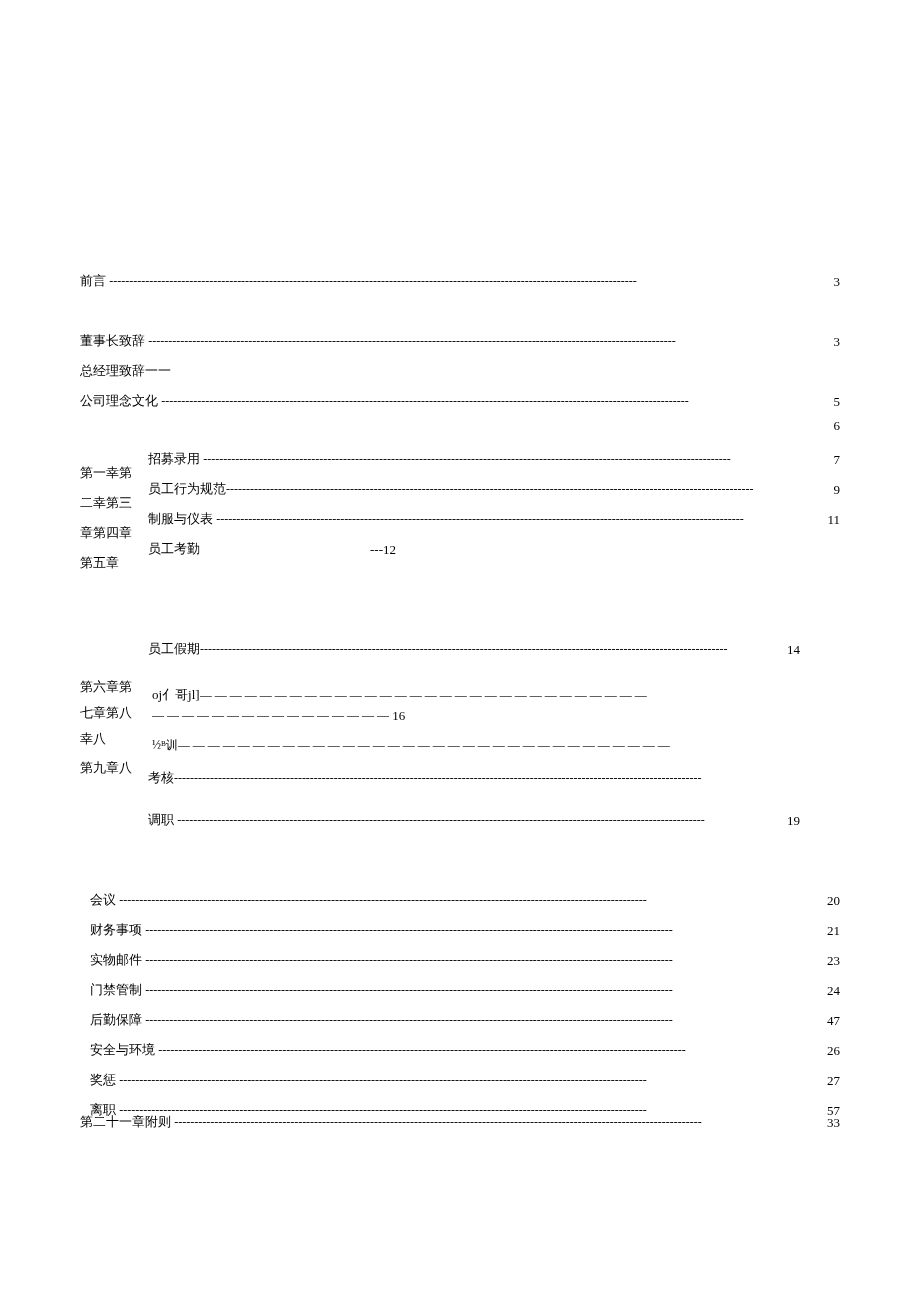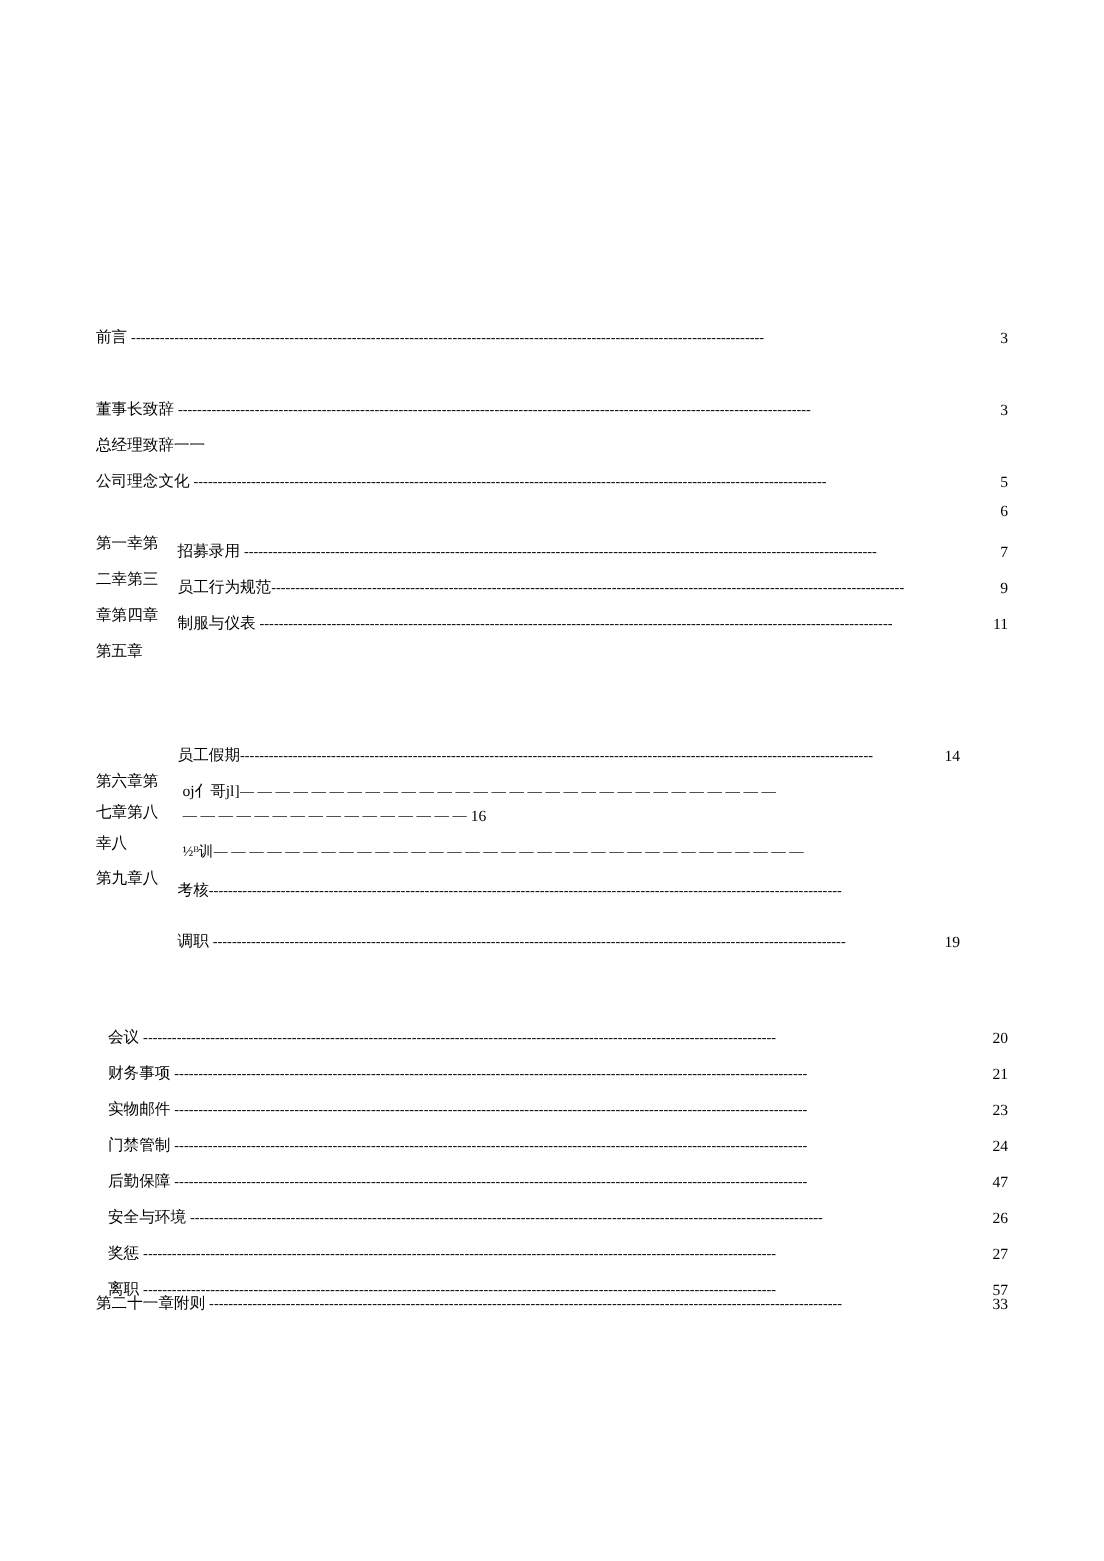--- a/index.html
+++ b/index.html
@@ -42,20 +42,21 @@
   .two-col {
     display: flex;
     margin-top: 8px;
   }
   .chap-col {
     width: 58px;
     padding-right: 0;
     line-height: 30px;
     display: flex;
     flex-direction: column;
+    gap: 20px;
   }
   .cont-col {
     flex: 1;
     margin-left: 10px;
   }
   .line-sub {
     height: 30px;
     display: flex;
     align-items: flex-end;
     white-space: nowrap;
@@ -115,32 +116,37 @@
         <span class="label">员工行为规范</span>
         <span class="dashes">------------------------------------------------------------------------------------------------------------------------------------</span>
         <span class="pg">9</span>
       </div>
       <div class="line-sub">
         <span class="label">制服与仪表</span>
         <span>&nbsp;</span>
         <span class="dashes">------------------------------------------------------------------------------------------------------------------------------------</span>
         <span class="pg">11</span>
       </div>
+      <div class="line-sub">
+        <span class="label">员工考勤</span>
+        <span style="width:170px;display:inline-block"></span>
+        <span class="label">---12</span>
+      </div>
     </div>
   </div>
 
   <div class="spacer2"></div>
   <div class="line-sub offset-right">
     <span class="label">员工假期</span>
     <span class="dashes">------------------------------------------------------------------------------------------------------------------------------------</span>
     <span class="pg">14</span>
     <span style="width:40px;display:inline-block"></span>
   </div>
 
-  <div class="two-col" style="margin-top:0">
+  <div class="two-col" style="margin-top:16px">
     <div class="chap-col" style="width:62px">
       <div style="line-height:26px;word-break:break-all;">第六章第七章第八幸八</div>
     </div>
     <div class="cont-col">
       <div class="line-sub">
         <span class="label">oj亻哥jl]</span>
         <span class="dashes" style="letter-spacing:0">— — — — — — — — — — — — — — — — — — — — — — — — — — — — — —</span>
       </div>
       <div class="line-sub" style="height:20px">
         <span class="dashes" style="flex:0 0 auto;letter-spacing:0">— — — — — — — — — — — — — — — —</span>

